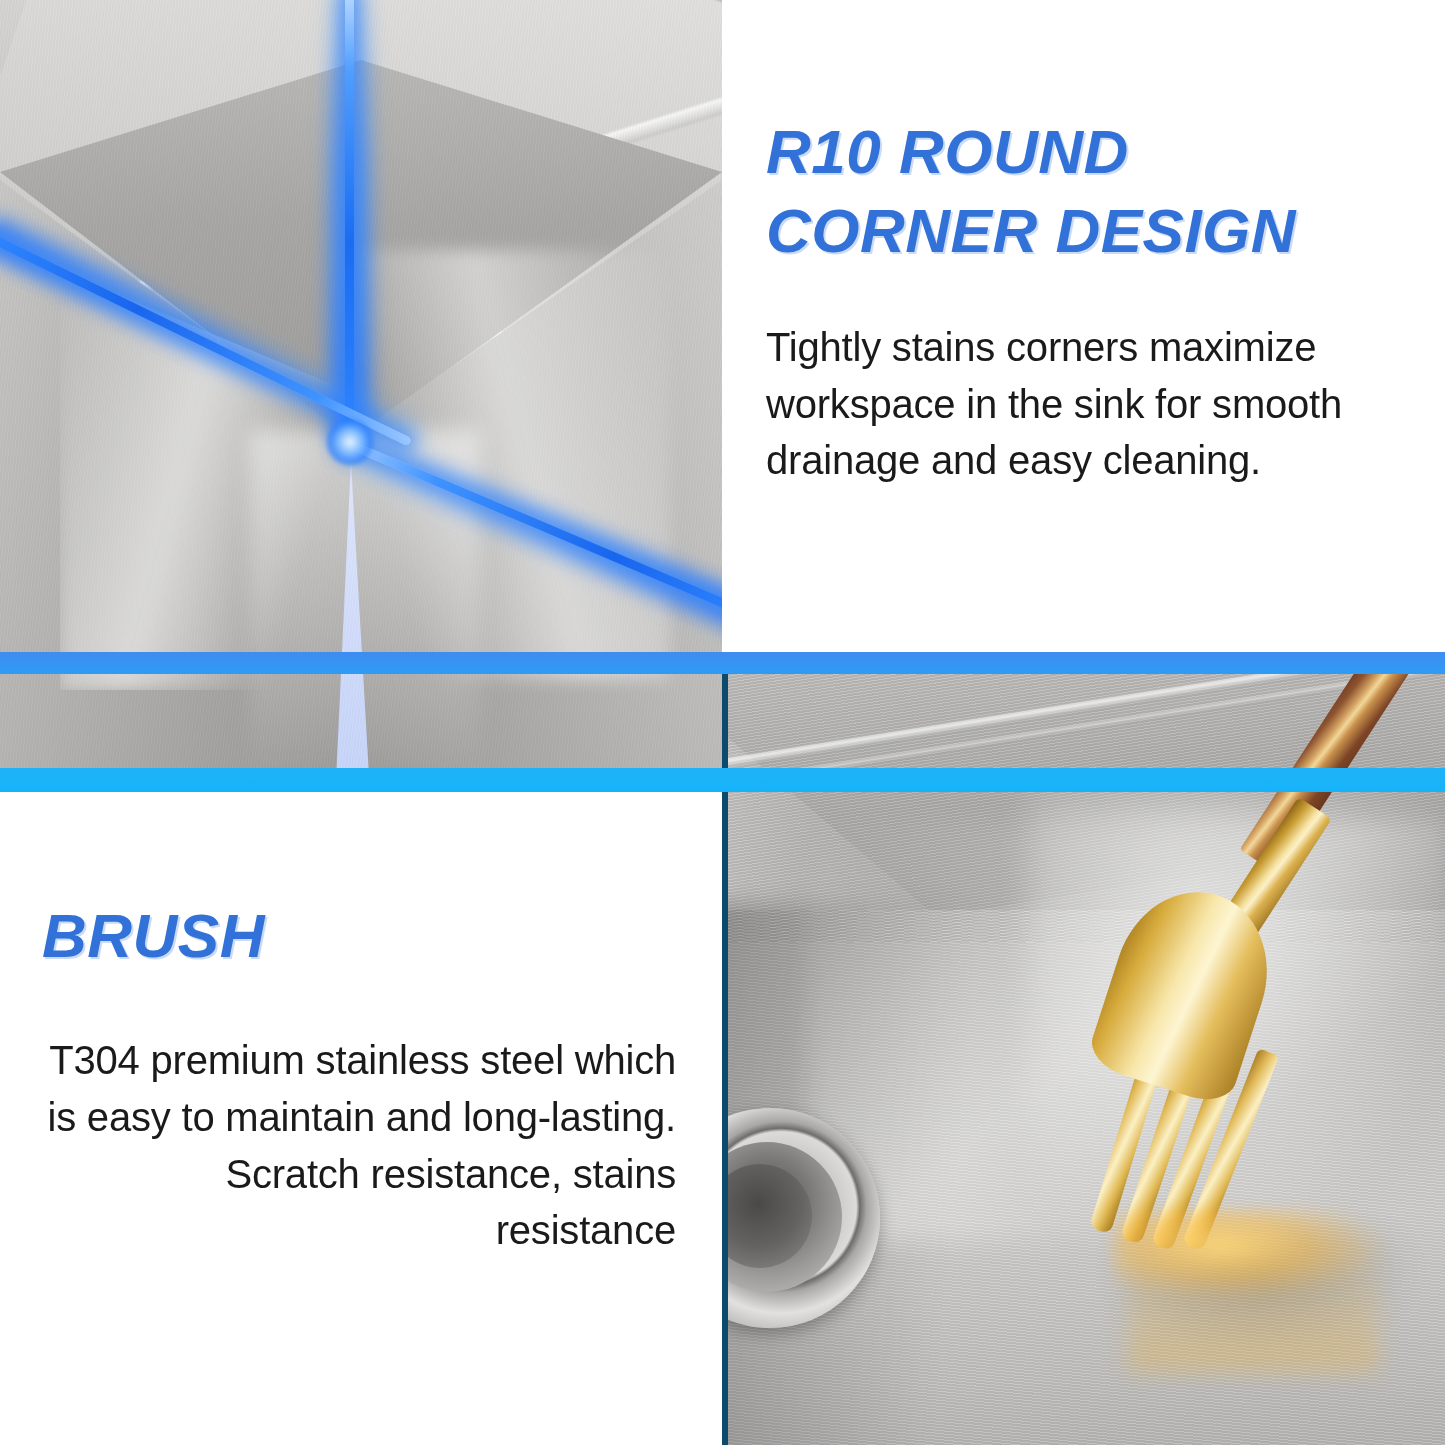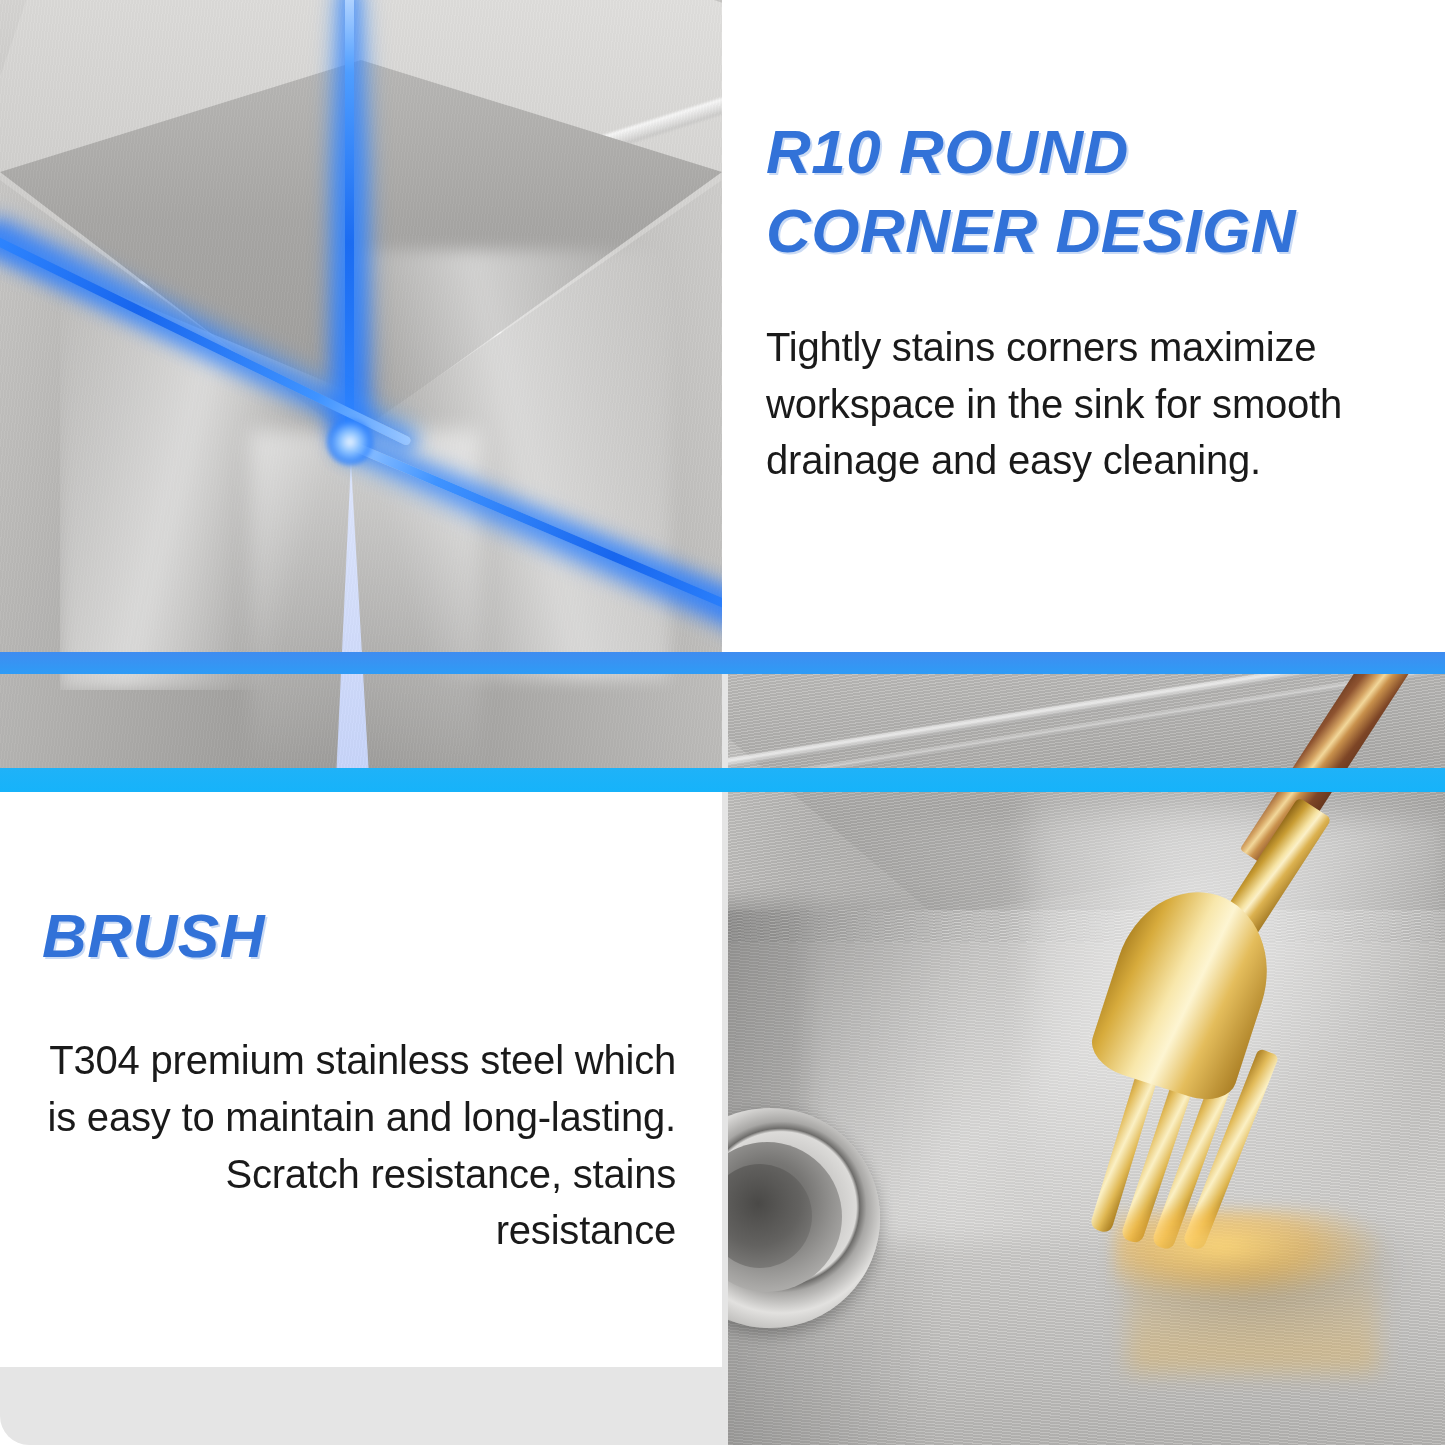--- a/index.html
+++ b/index.html
@@ -6,22 +6,21 @@
   html,body{ background:#ffffff; }
   body{
     width:1445px; height:1445px;
     font-family:"Liberation Sans", sans-serif;
     overflow:hidden;
     position:relative;
   }
 
   .infographic{
     position:absolute; inset:0;
-    background:#e5e5e5;
-    border-radius:29px;
+    background:#0c4a6e;
   }
 
   
   .photo-corner{
     position:absolute; left:0; top:0; width:722px; height:772px;
     overflow:hidden;
     background:#c6d4fb;
   }
   
   .pc-sky{
@@ -184,21 +183,21 @@
     font-weight:bold;
     font-size:76px;
     letter-spacing:1px;
     line-height:1;
     text-shadow:5px 5px 0 rgba(8,30,70,.55);
     transform:scaleY(1.12);
   }
 
   
   .panel-text-bl{
-    position:absolute; left:0; top:792px; width:722px; height:575px;
+    position:absolute; left:0; top:792px; width:722px; height:653px;
     background:#ffffff;
     padding:100px 46px 0 42px;
   }
   .headline-bl{
     color:#3272d8;
     font-weight:bold;
     font-style:italic;
     font-size:62px;
     line-height:1.42;
     letter-spacing:.5px;

